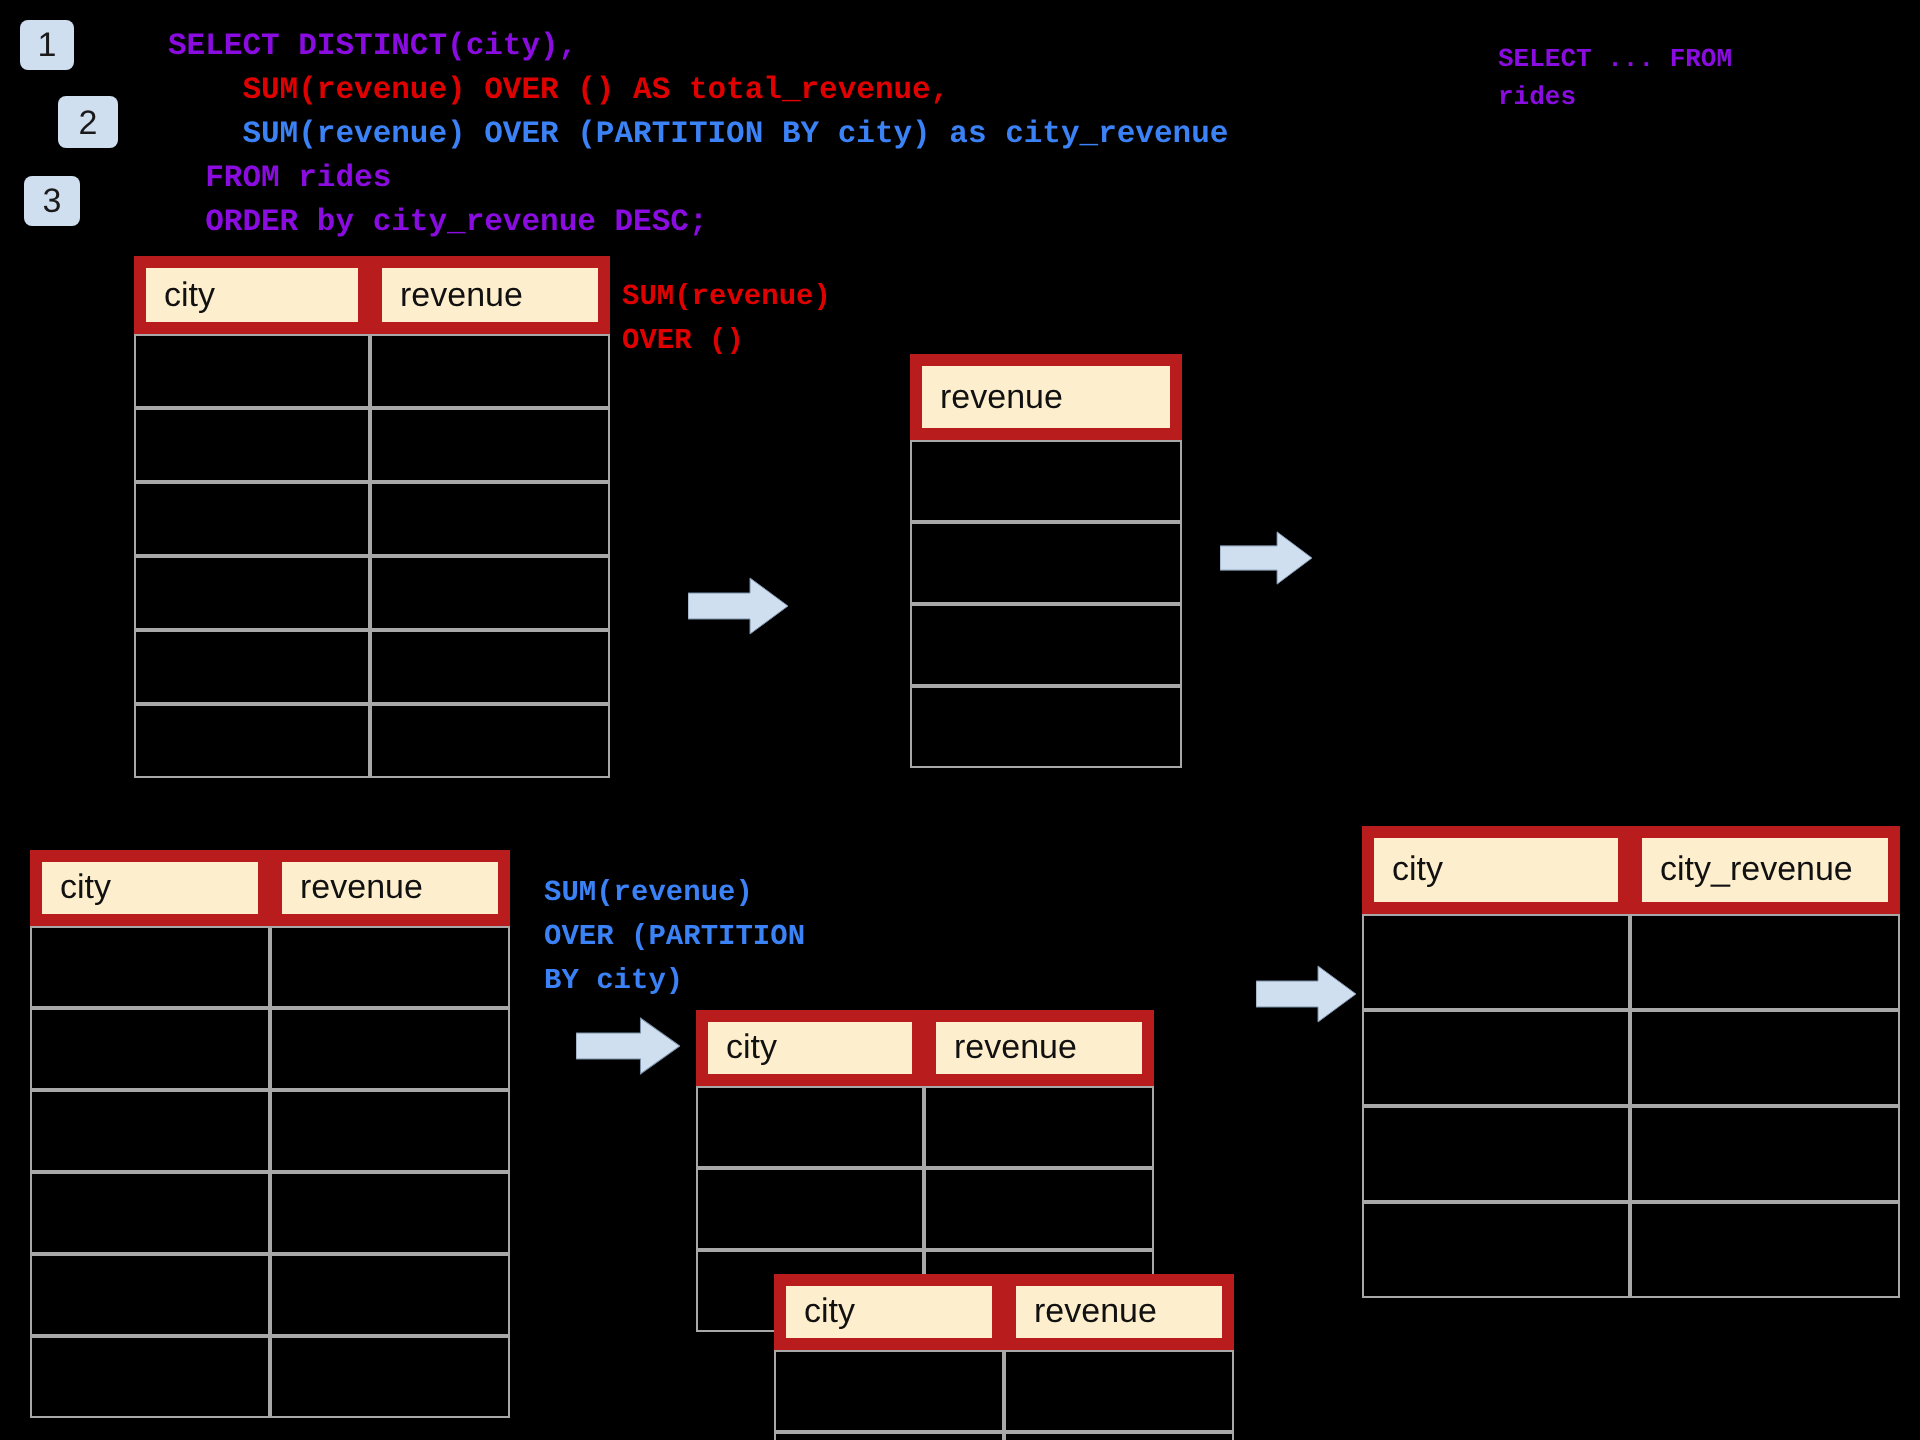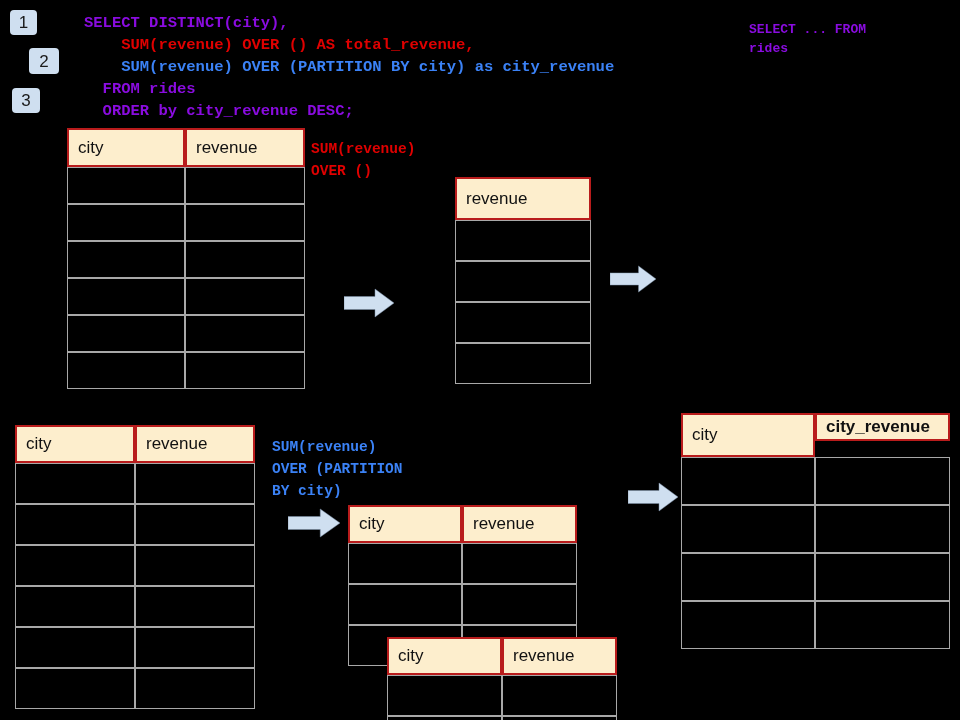--- a/index.html
+++ b/index.html
@@ -74,21 +74,21 @@
     box-sizing: border-box;
   }
   .tbl .row { display: flex; }
   .tbl .cell {
     box-sizing: border-box;
     border: 1px solid #a8a8a8;
     background: #000000;
   }
   .tbl .hcell {
     box-sizing: border-box;
-    border: 2px solid #b91c1c;
+    border: 6px solid #b91c1c;
     background: #fdeecd;
     color: #111111;
     font-family: "Liberation Sans", sans-serif;
     font-size: 17px;
     display: flex;
     align-items: center;
     padding-left: 9px;
   }
 
   
@@ -229,21 +229,21 @@
           <div class="cell" style="width: 115px; height: 41px;"></div>
         </div>
         <div class="row">
           <div class="cell" style="width: 115px; height: 41px;"></div>
           <div class="cell" style="width: 115px; height: 41px;"></div>
         </div>
       </div>
       <div class="tbl" style="left: 681px; top: 413px; width: 269px;">
         <div class="row">
           <div class="hcell" style="width: 134px; height: 44px;">city</div>
-          <div class="hcell" style="width: 135px; height: 28px; font-weight: bold;">city_revenue</div>
+          <div class="hcell" style="width: 135px; height: 44px;">city_revenue</div>
         </div>
         <div class="row">
           <div class="cell" style="width: 134px; height: 48px;"></div>
           <div class="cell" style="width: 135px; height: 48px;"></div>
         </div>
         <div class="row">
           <div class="cell" style="width: 134px; height: 48px;"></div>
           <div class="cell" style="width: 135px; height: 48px;"></div>
         </div>
         <div class="row">

